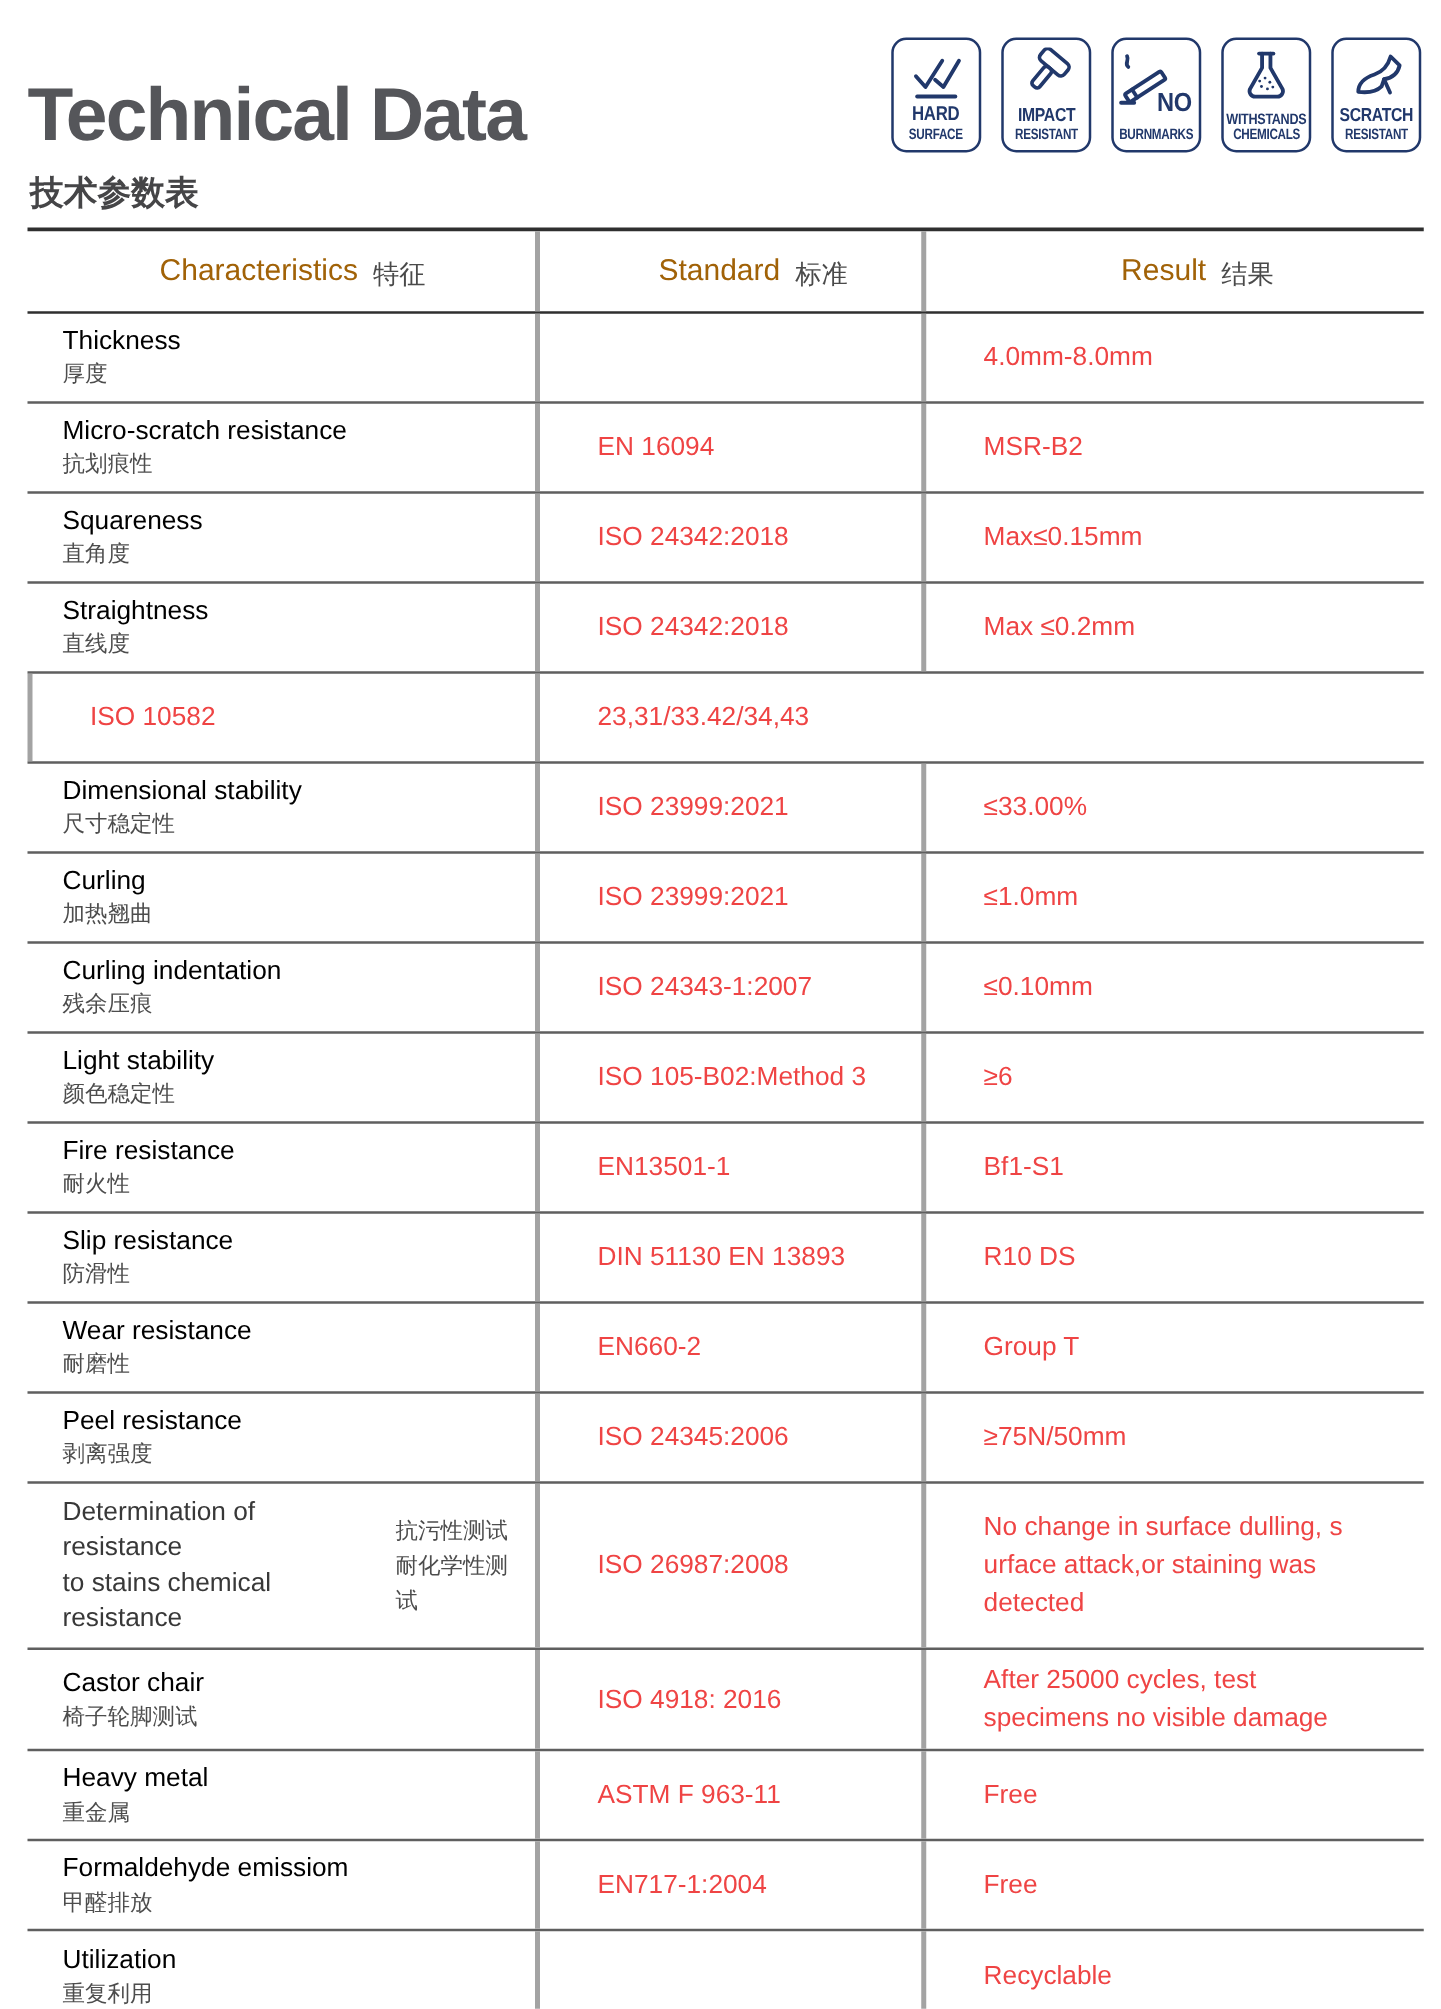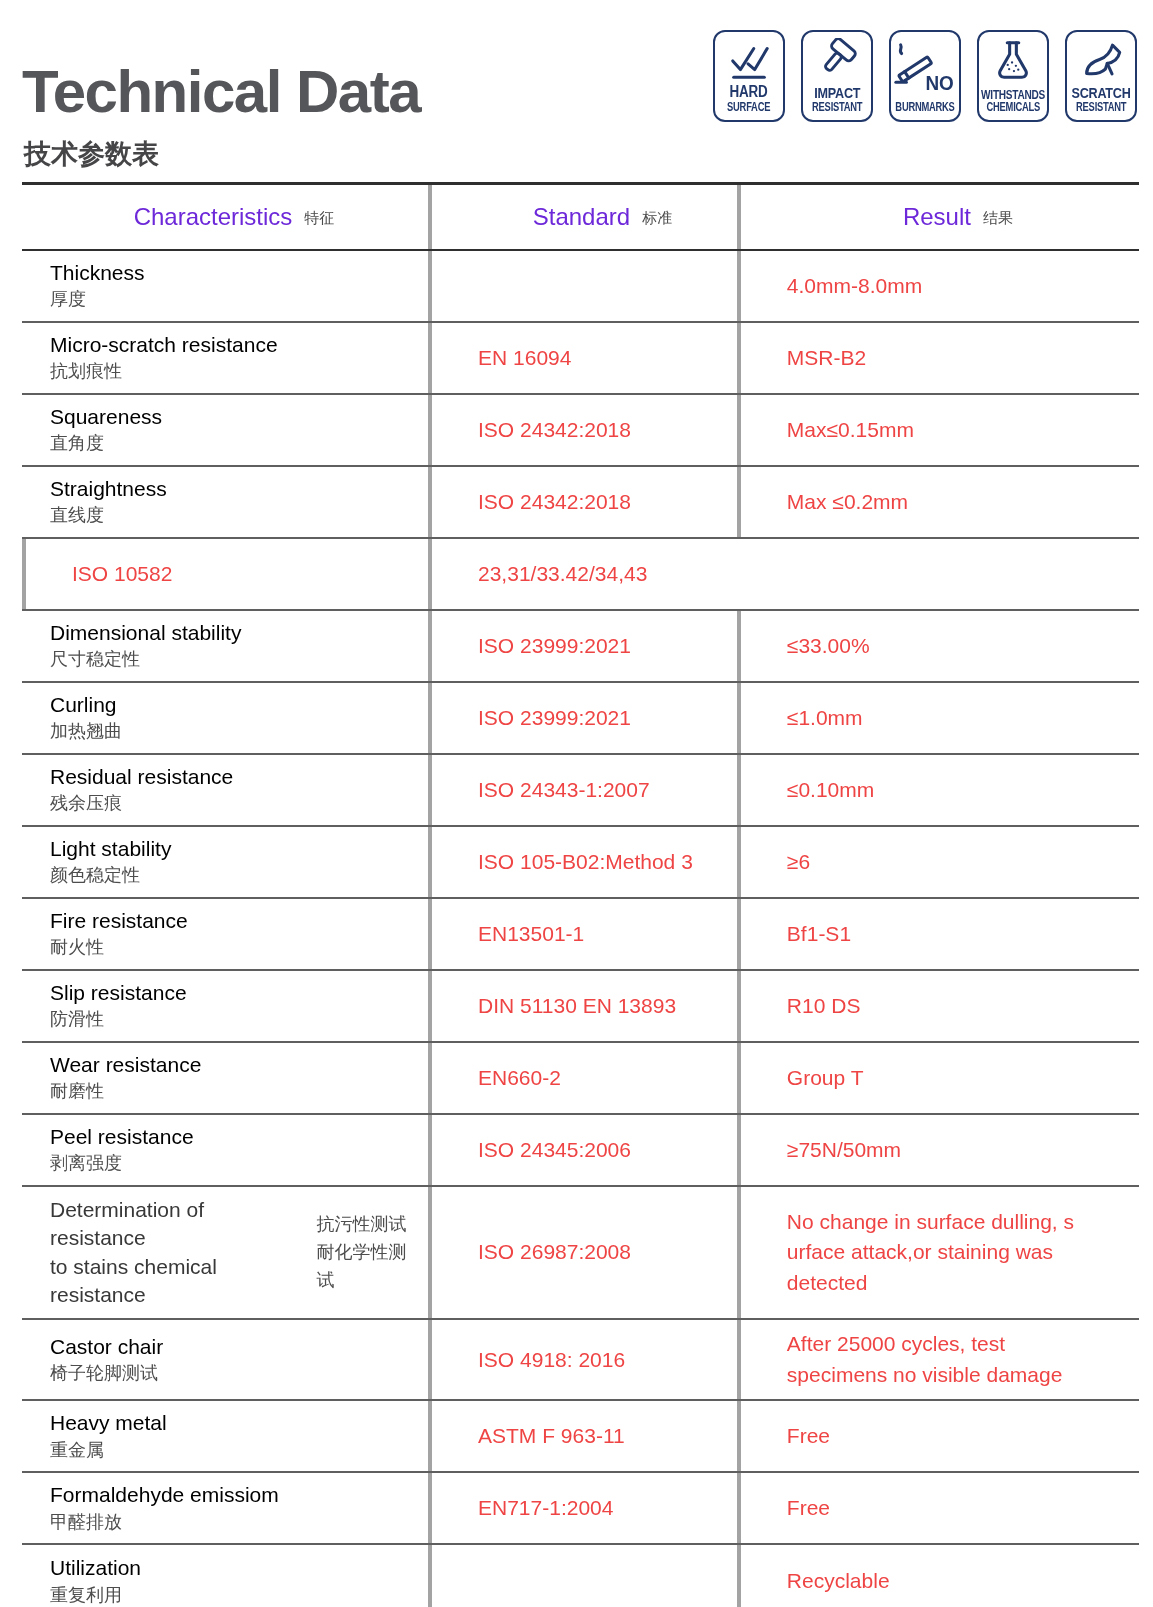--- a/index.html
+++ b/index.html
@@ -13,21 +13,21 @@
   }
   .page-subtitle{
     position:absolute;left:24px;top:138px;margin:0;
     font-size:27px;font-weight:700;color:#454547;line-height:1.2;
   }
   
   .badges{position:absolute;top:30px;right:16px;display:flex;gap:16px;}
   .badge{
     width:72px;height:92px;border:2.5px solid #21386B;border-radius:12px;
     box-sizing:border-box;position:relative;display:flex;flex-direction:column;
-    align-items:flex-end;justify-content:flex-start;padding:5px 2px 5px;background:#fff;
+    align-items:center;justify-content:flex-start;padding:5px 2px 5px;background:#fff;
   }
   .badge-icon{height:46px;display:flex;align-items:center;justify-content:center;width:100%;}
   .badge-text{display:flex;flex-direction:column;align-items:center;justify-content:flex-end;flex:1;width:100%;}
   .badge-l1{
     color:#21386B;font-weight:800;font-size:15px;line-height:1.05;
     transform:scaleX(.84);transform-origin:center;white-space:nowrap;letter-spacing:-.3px;
   }
   .badge-l2{
     color:#21386B;font-weight:700;font-size:12px;line-height:1.15;
     transform:scaleX(.78);transform-origin:center;white-space:nowrap;letter-spacing:-.3px;
@@ -51,22 +51,22 @@
   }
   .trow:last-child{border-bottom:none;}
   .trow.thead{border-bottom:2.5px solid #2f2f2f;min-height:66px;}
   .trow.tall{min-height:94px;}
   .cell{
     display:flex;flex-direction:column;justify-content:center;
     padding:9px 10px 9px 28px;box-sizing:border-box;
   }
   .cell.c2,.cell.c3{border-left:4px solid #a3a3a3;padding-left:46px;}
   .hcell{flex-direction:row;align-items:center;gap:12px;}
-  .hen{font-size:24px;color:#6d28d9;}
-  .hzh{font-size:15px;color:#4a4a4a;padding-top:3px;}
+  .hen{font-size:24px;color:#a16207;}
+  .hzh{font-size:21px;color:#4a4a4a;padding-top:3px;}
   .len{font-size:21px;color:#000000;line-height:1.25;}
   .lzh{font-size:18px;color:#4d4d4d;line-height:1.3;margin-top:2px;}
   .std,.res{font-size:21px;color:#ef4444;white-space:pre-line;line-height:1.45;}
   .label-flex{display:flex;flex-direction:row;align-items:center;gap:14px;justify-content:space-between;}
   .label-flex .en{font-size:21px;color:#383838;white-space:pre-line;line-height:1.35;}
   .label-flex .zh{font-size:18px;color:#4d4d4d;white-space:pre-line;line-height:1.55;}
 </style>
 </head>
 <body>
 
@@ -241,21 +241,21 @@
       </div>
       <div class="cell c2" data-name="standard-cell">
         <span class="std" data-name="standard-value">ISO 23999:2021</span>
       </div>
       <div class="cell c3" data-name="result-cell">
         <span class="res" data-name="result-value">≤1.0mm</span>
       </div>
     </div>
     <div class="trow" data-name="table-row">
       <div class="cell c1" data-name="characteristic-cell">
-        <span class="len" data-name="characteristic-en">Residual resistance</span>
+        <span class="len" data-name="characteristic-en">Curling indentation</span>
         <span class="lzh" data-name="characteristic-zh">残余压痕</span>
       </div>
       <div class="cell c2" data-name="standard-cell">
         <span class="std" data-name="standard-value">ISO 24343-1:2007</span>
       </div>
       <div class="cell c3" data-name="result-cell">
         <span class="res" data-name="result-value">≤0.10mm</span>
       </div>
     </div>
     <div class="trow" data-name="table-row">

